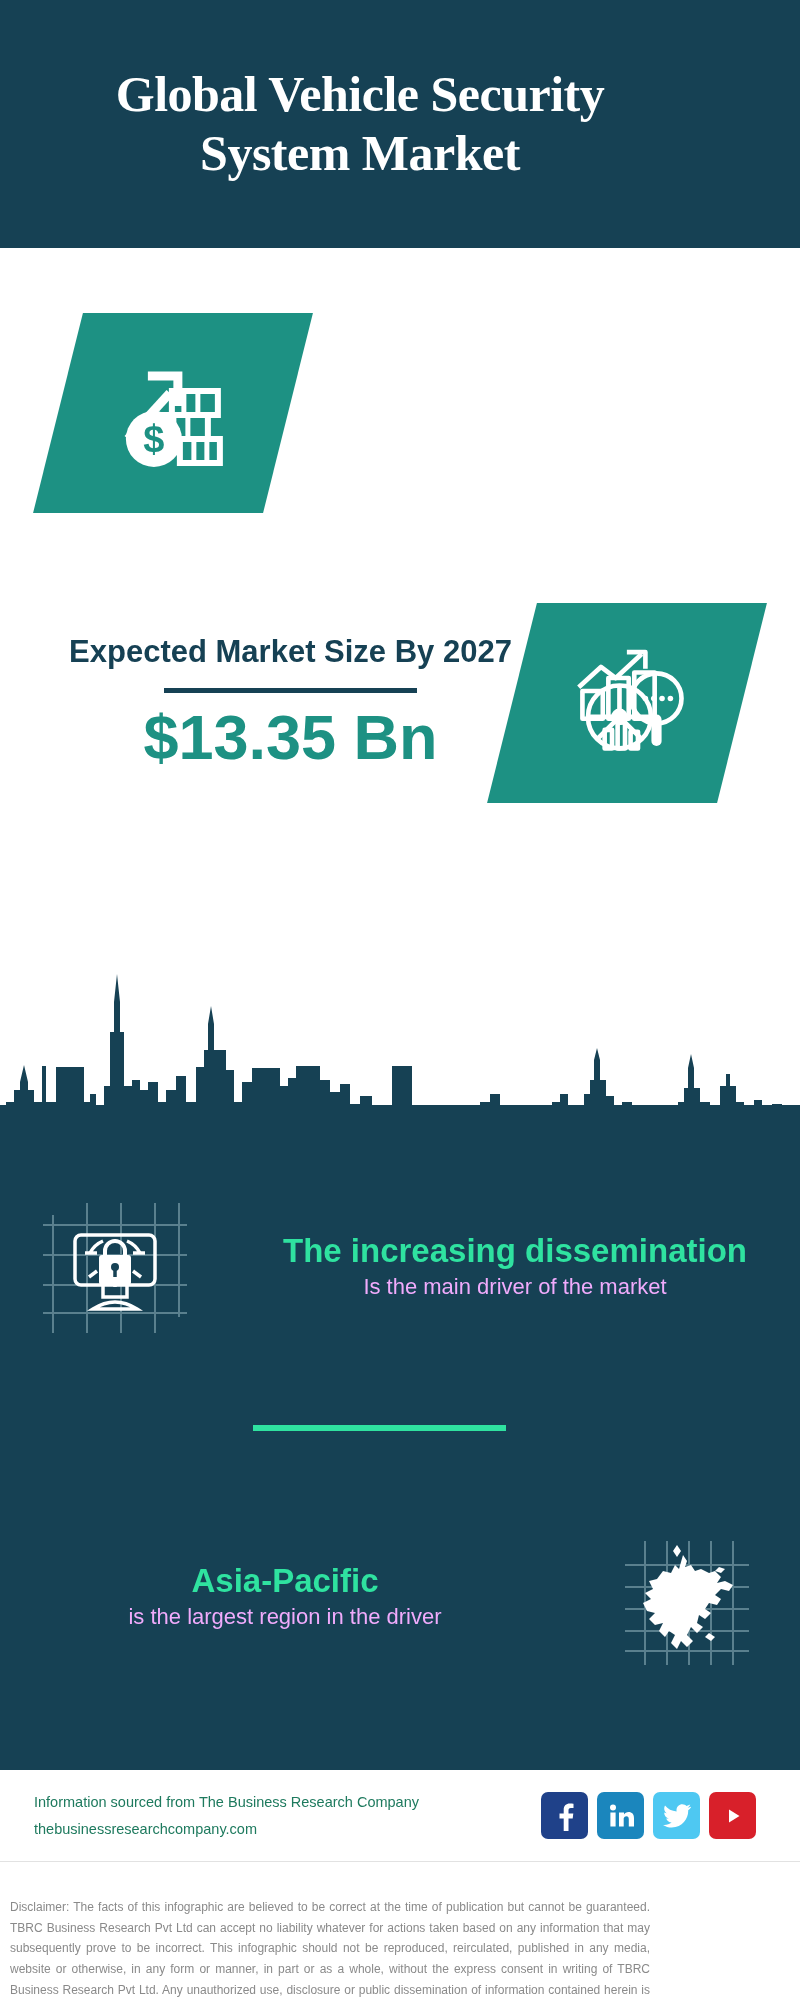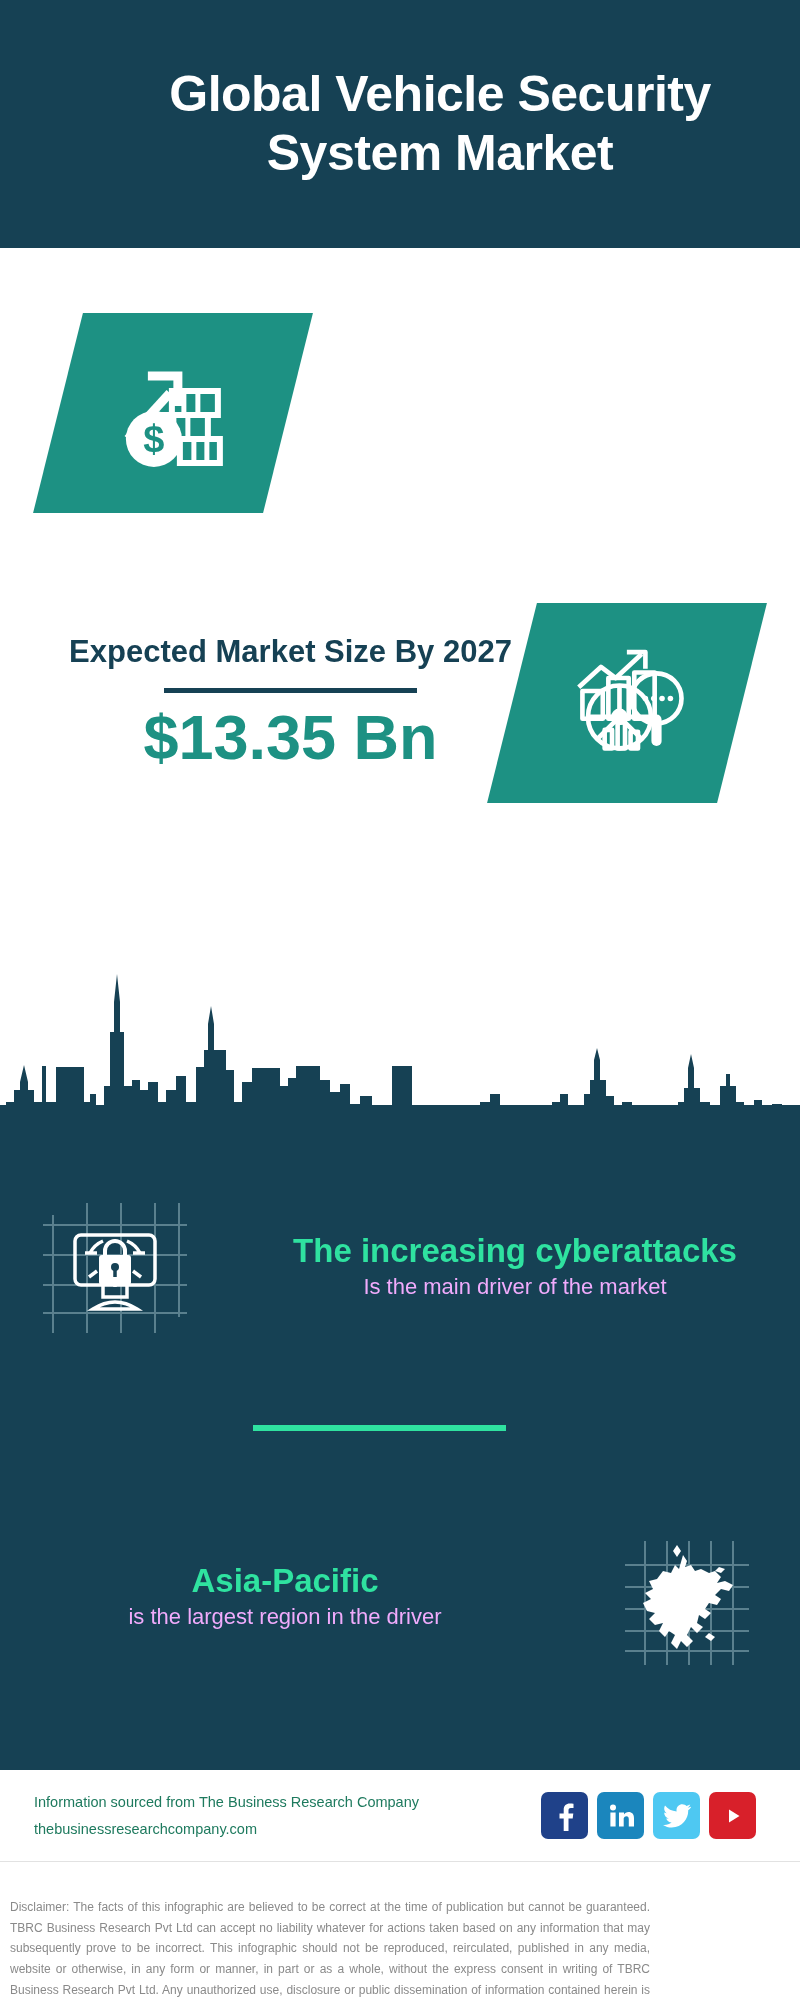--- a/index.html
+++ b/index.html
@@ -24,21 +24,22 @@
 
   
   .header {
     position: absolute;
     left: 0; top: 0;
     width: 800px;
     height: 248px;
     background: #164154;
     display: flex;
     align-items: center;
-    justify-content: flex-end;
+    justify-content: flex-start;
+    font-family: Liberation Serif, serif;
   }
   .header-title {
     color: #ffffff;
     font-size: 50px;
     font-weight: bold;
     line-height: 1.18;
     text-align: center;
     letter-spacing: -0.5px;
     padding: 0 40px;
     max-width: 640px;
@@ -354,21 +355,21 @@
           </g>
           <g fill="none" stroke="#ffffff" stroke-width="4">
             <path d="M70 66 A10 10 0 0 1 90 66 L90 74 L70 74 Z"></path>
           </g>
           <rect x="64" y="70" width="32" height="30" rx="3" fill="#ffffff"></rect>
           <circle cx="80" cy="82" r="4" fill="#164154"></circle>
           <path d="M80 84 L80 92" stroke="#164154" stroke-width="3.5"></path>
         </svg>
       </div>
       <div class="fact-text">
-        <div class="fact-hl">The increasing cyberattacks</div>
+        <div class="fact-hl">The increasing dissemination</div>
         <div class="fact-sub">Is the main driver of the market</div>
       </div>
     </div>
 
     <div class="divider-green"></div>
 
     <div class="fact-row second">
       <div class="fact-text">
         <div class="fact-hl">Asia-Pacific</div>
         <div class="fact-sub">is the largest region in the driver</div>

